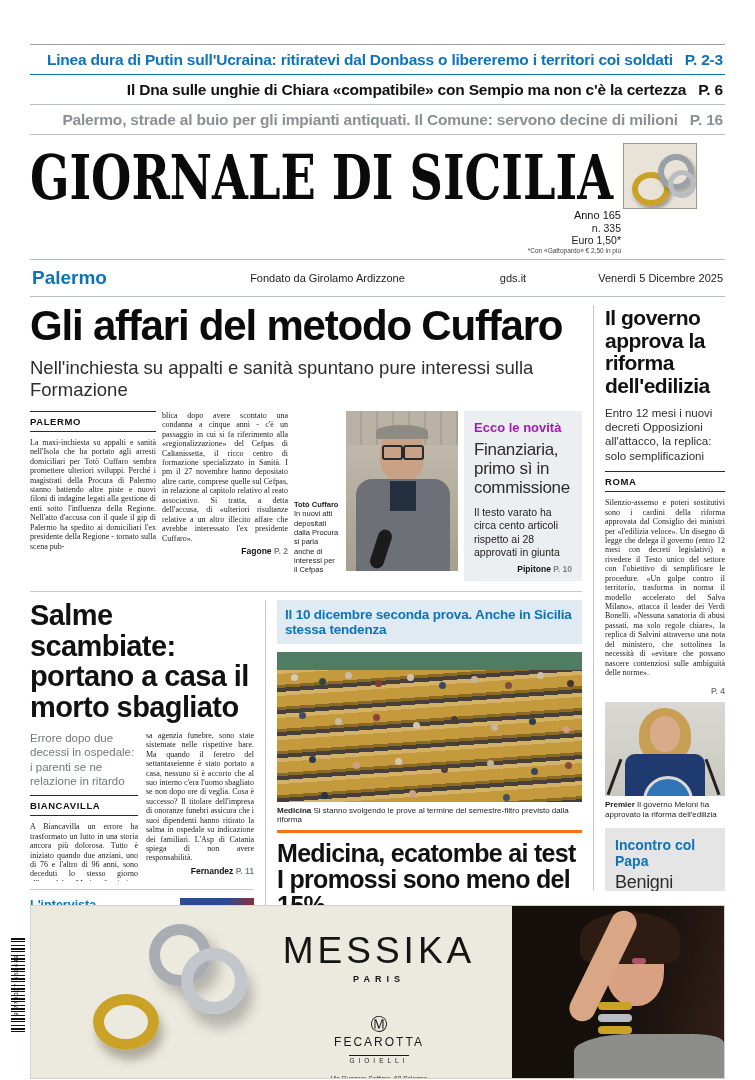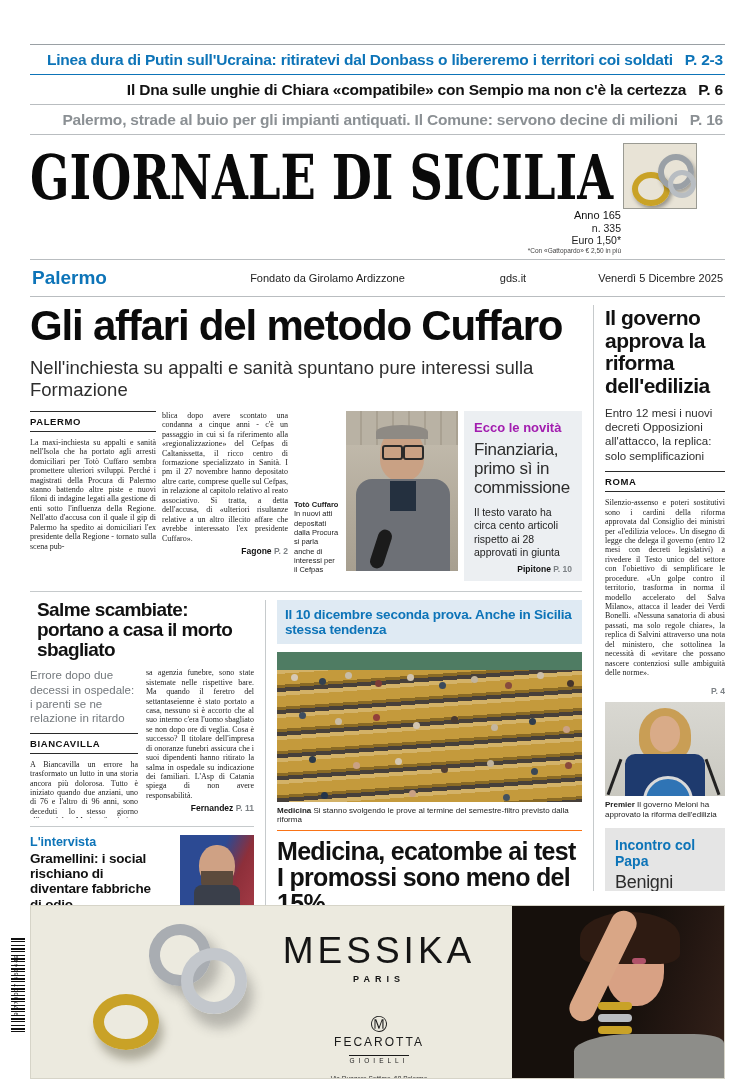--- a/index.html
+++ b/index.html
@@ -67,36 +67,36 @@
   .bb-by{position:absolute;right:10px;bottom:7px;font-size:8.5px;}
   .bb-by .name{font-weight:bold;}
   .bb-by .pg{color:#7d8286;font-weight:bold;}
 
   .hdiv{border:none;border-top:1px solid #c6cacc;margin:8px 0;}
 
   .middle{display:flex;margin-top:2px;}
   .mid-left{flex:0 0 224px;}
   .mid-center{flex:1;border-left:1px solid #c6cacc;padding-left:11px;margin-left:11px;}
 
-  h2.salme{margin:0 0 8px 7px;font-size:19px;letter-spacing:-.6px;line-height:1.06;font-weight:bold;}
+  h2.salme{margin:0 0 8px 0;font-size:29px;letter-spacing:-.6px;line-height:1.06;font-weight:bold;}
   .salme-cols{display:flex;gap:8px;height:150px;overflow:hidden;}
   .salme-cols .c{flex:1;}
   .sec-deck{font-size:11.5px;line-height:1.25;color:#73787c;margin-bottom:7px;font-weight:400;}
 
   .intervista{display:flex;gap:16px;margin-top:7px;height:86px;overflow:hidden;}
   .iv-text{flex:1;}
   .iv-kicker{color:#0d74b8;font-weight:bold;font-size:12.5px;margin-bottom:2px;}
   .iv-head{font-weight:bold;font-size:13.5px;line-height:1.12;letter-spacing:-.2px;margin-bottom:5px;}
   .iv-body{font-family:"Liberation Serif",serif;font-size:8px;line-height:1.2;text-align:justify;color:#1c1c1c;}
   .iv-photo{flex:0 0 74px;height:74px;position:relative;overflow:hidden;}
 
   .banner{background:#dfeaf3;color:#0d74b8;font-weight:bold;font-size:13.5px;letter-spacing:-.2px;
           padding:7px 8px;margin-bottom:8px;}
   .med-photo{height:150px;position:relative;overflow:hidden;}
-  .med-cap{font-size:8px;color:#222;padding:4px 0 6px 0;border-bottom:1px solid #f97316;}
+  .med-cap{font-size:8px;color:#222;padding:4px 0 6px 0;border-bottom:3px solid #f97316;}
   .med-cap .b{font-weight:bold;}
   h2.med{margin:7px 0 4px 0;font-size:25px;letter-spacing:-.7px;line-height:1.04;font-weight:bold;}
   .med-deck{font-size:11.5px;color:#2e2e2e;}
   .med-pg{text-align:right;font-size:8.5px;color:#7d8286;font-weight:bold;margin-top:2px;}
 
   
   h2.rail-h{margin:2px 0 8px 0;font-size:21px;line-height:1.08;letter-spacing:-.5px;font-weight:bold;}
   .rail-deck{font-size:11.5px;line-height:1.25;color:#2e2e2e;margin-bottom:8px;}
   .rail-body{height:186px;overflow:hidden;}
   .rail-p4{text-align:right;font-size:8.5px;color:#7d8286;font-weight:bold;margin:2px 0 6px 0;}

